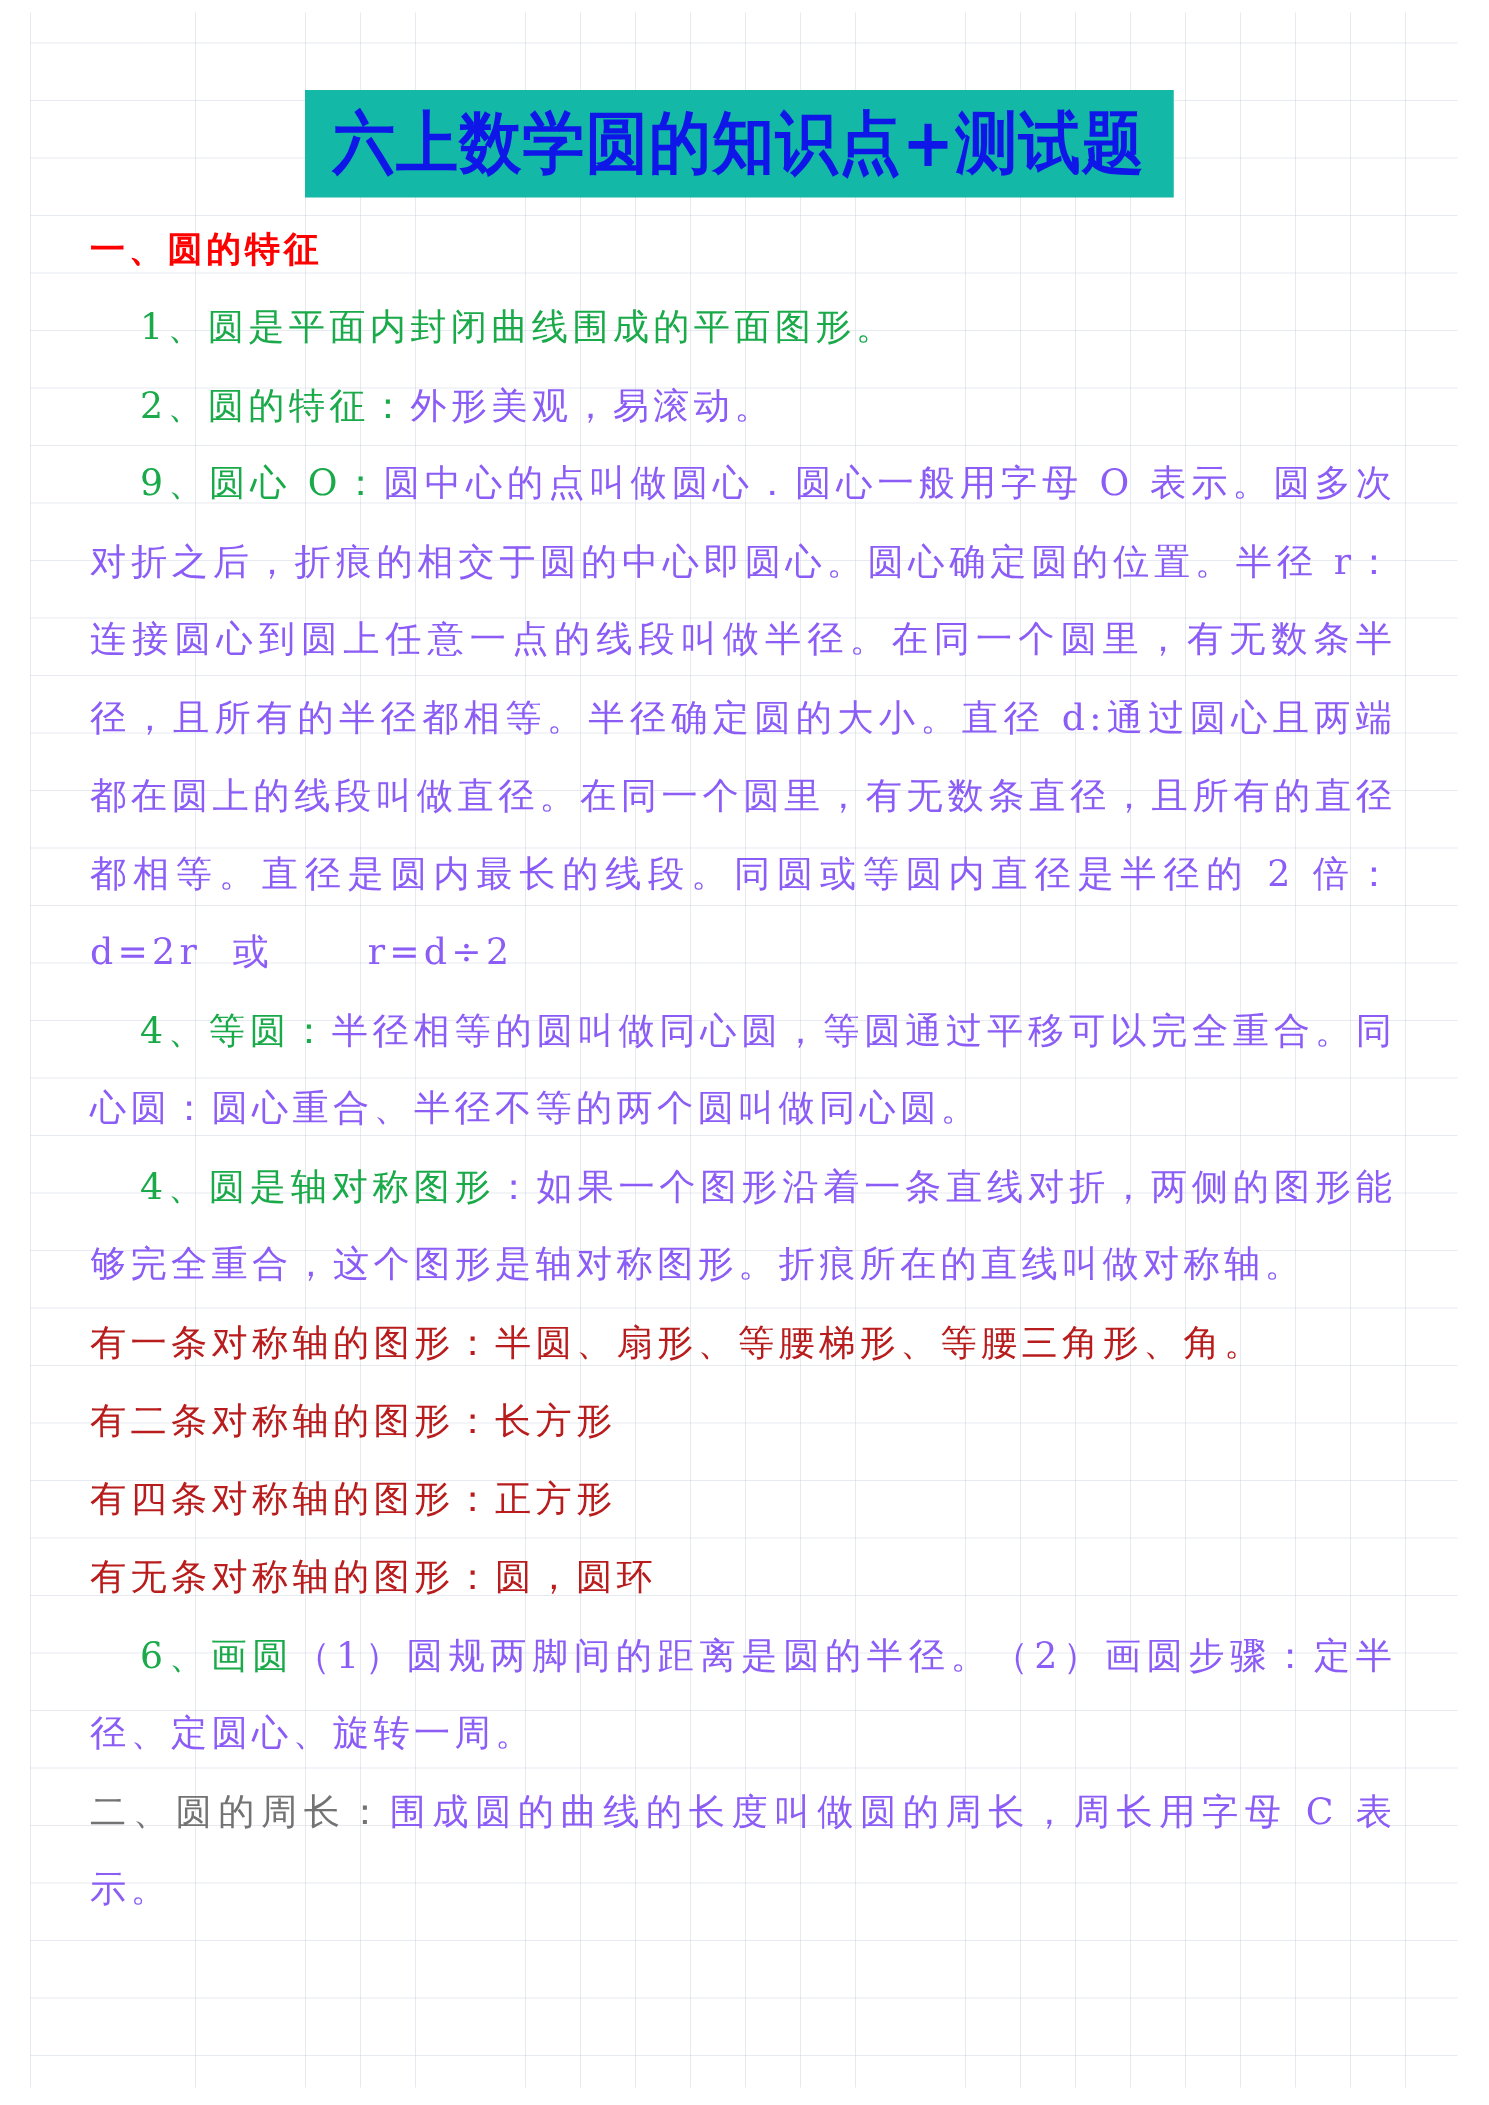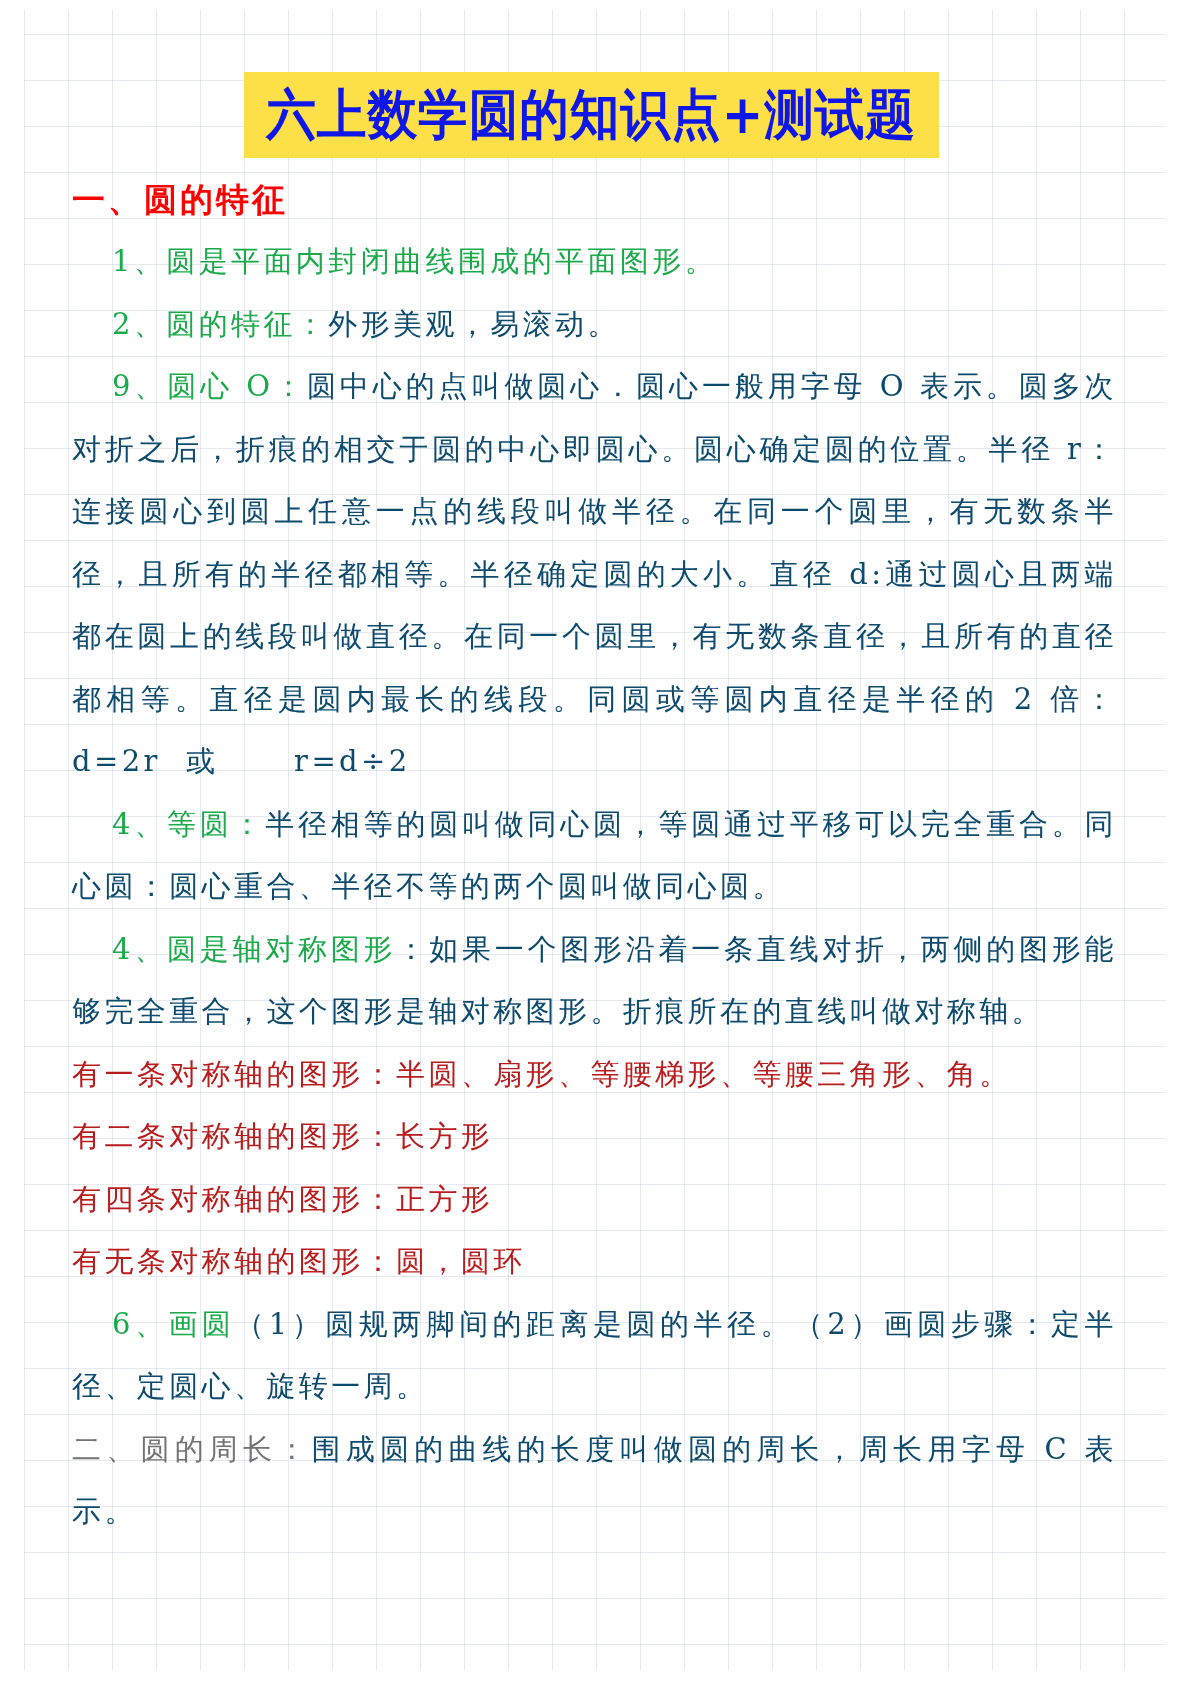--- a/index.html
+++ b/index.html
@@ -11,44 +11,44 @@
   .grid {
     position: absolute; left: 24px; top: 10px; width: 1142px; height: 1660px;
     background-image:
       linear-gradient(to right, rgba(200,208,220,0.45) 1px, transparent 1px),
       linear-gradient(to bottom, rgba(200,208,220,0.45) 1px, transparent 1px);
     background-size: 44px 46px;
     background-position: 0 24px;
   }
   .title-box {
     position: absolute; left: 244px; top: 72px; width: 695px; height: 86px;
-    background: #fde047;
+    background: #14b8a6;
     display: flex; align-items: center; justify-content: center;
   }
   .title-text {
     color: #0f17e8; font-family: "DejaVu Sans", "Liberation Sans", sans-serif;
     font-weight: bold; font-size: 54px; letter-spacing: 1px;
     transform: scaleX(0.92); white-space: nowrap;
   }
   .content {
     position: absolute; left: 72px; top: 170px; width: 1045px;
   }
   .h1 {
     height: 60px; line-height: 60px;
-    color: #ff0000; font-weight: bold; font-size: 33px; letter-spacing: 3px;
+    color: #ff0000; font-weight: bold; font-size: 28px; letter-spacing: 3px;
     font-family: "DejaVu Sans", "Liberation Sans", sans-serif;
   }
   .p {
     font-size: 29px; line-height: 62.5px; letter-spacing: 3.4px;
     color: #222222; text-align: justify;
   }
   .green { color: #1aaa4a; margin-left: 40px; }
   .blue { color: #b91c1c; }
   .orange { color: #737373; }
-  .dark { color: #0c4a6e; }
+  .dark { color: #8b5cf6; }
 </style>
 </head>
 <body>
 
 <div class="grid"></div>
 
 <div class="title-box">
   <span class="title-text">六上数学圆的知识点+测试题</span>
 </div>
 

